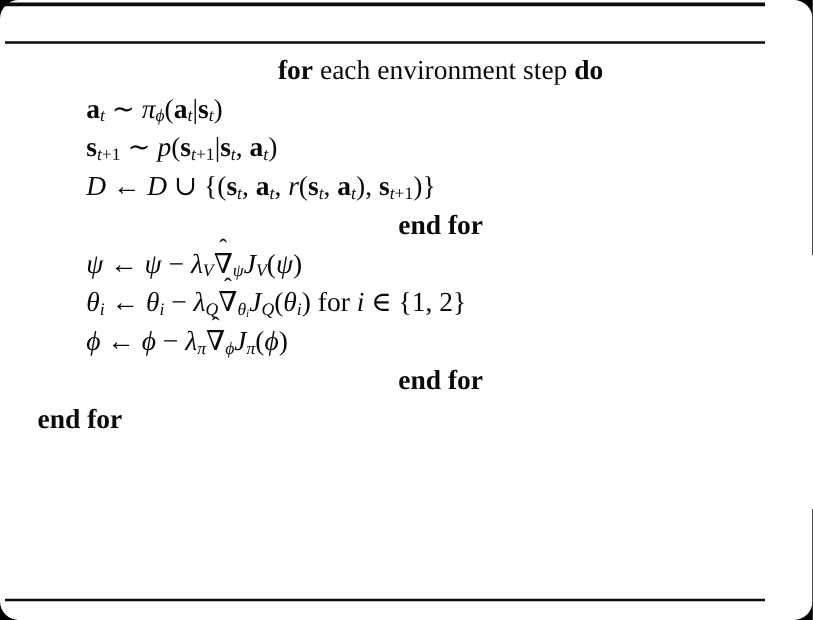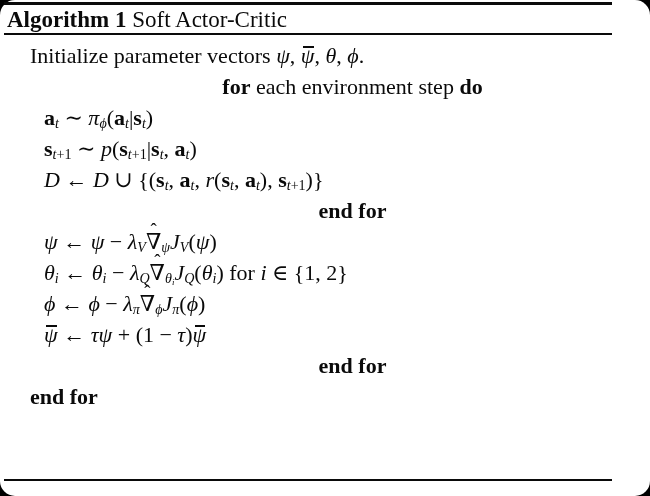--- a/index.html
+++ b/index.html
@@ -49,21 +49,21 @@
     right: 0;
   }
   .algo-line {
     height: 31px;
     line-height: 31px;
     font-size: 22px;
     white-space: pre;
   }
   .indent-0 { padding-left: 30px; }
   .indent-1 { padding-left: 55px; text-align: center; }
-  .indent-2 { padding-left: 44px; }
+  .indent-2 { padding-left: 44px; margin-left: 25px; }
 
   .tk-rm  { font-style: normal; }
   .tk-kw  { font-weight: bold; }
   .tk-it  { font-style: italic; }
   .tk-bf  { font-weight: bold; }
   .tk-cal { font-style: italic; }
 
   .tk-barit {
     font-style: italic;
     position: relative;
@@ -100,31 +100,28 @@
     vertical-align: -0.22em;
     white-space: pre;
   }
 </style>
 </head>
 <body>
 
 <div id="canvas">
   <div class="page">
     <div class="rule rule-top"></div>
-    <div class="algo-title"><span class="bold">Algorithm 1</span><span> Soft Actor-Critic</span></div>
     <div class="rule rule-mid"></div>
     <div class="algo-body">
-        <div class="algo-line indent-0"><span class="tk tk-rm">Initialize parameter vectors </span><span class="tk tk-it">ψ</span><span class="tk tk-rm">, </span><span class="tk tk-barit">ψ</span><span class="tk tk-rm">, </span><span class="tk tk-it">θ</span><span class="tk tk-rm">, </span><span class="tk tk-it">ϕ</span><span class="tk tk-rm">.</span></div>
         <div class="algo-line indent-1"><span class="tk tk-kw">for</span><span class="tk tk-rm"> each environment step </span><span class="tk tk-kw">do</span></div>
         <div class="algo-line indent-2"><span class="tk tk-bf">a</span><sub class="msub"><span class="tk tk-it">t</span></sub><span class="tk tk-rm"> ∼ </span><span class="tk tk-it">π</span><sub class="msub"><span class="tk tk-it">ϕ</span></sub><span class="tk tk-rm">(</span><span class="tk tk-bf">a</span><sub class="msub"><span class="tk tk-it">t</span></sub><span class="tk tk-rm">|</span><span class="tk tk-bf">s</span><sub class="msub"><span class="tk tk-it">t</span></sub><span class="tk tk-rm">)</span></div>
         <div class="algo-line indent-2"><span class="tk tk-bf">s</span><sub class="msub"><span class="tk tk-it">t</span><span class="tk tk-rm">+1</span></sub><span class="tk tk-rm"> ∼ </span><span class="tk tk-it">p</span><span class="tk tk-rm">(</span><span class="tk tk-bf">s</span><sub class="msub"><span class="tk tk-it">t</span><span class="tk tk-rm">+1</span></sub><span class="tk tk-rm">|</span><span class="tk tk-bf">s</span><sub class="msub"><span class="tk tk-it">t</span></sub><span class="tk tk-rm">, </span><span class="tk tk-bf">a</span><sub class="msub"><span class="tk tk-it">t</span></sub><span class="tk tk-rm">)</span></div>
         <div class="algo-line indent-2"><span class="tk tk-cal">D</span><span class="tk tk-rm"> ← </span><span class="tk tk-cal">D</span><span class="tk tk-rm"> ∪ {(</span><span class="tk tk-bf">s</span><sub class="msub"><span class="tk tk-it">t</span></sub><span class="tk tk-rm">, </span><span class="tk tk-bf">a</span><sub class="msub"><span class="tk tk-it">t</span></sub><span class="tk tk-rm">, </span><span class="tk tk-it">r</span><span class="tk tk-rm">(</span><span class="tk tk-bf">s</span><sub class="msub"><span class="tk tk-it">t</span></sub><span class="tk tk-rm">, </span><span class="tk tk-bf">a</span><sub class="msub"><span class="tk tk-it">t</span></sub><span class="tk tk-rm">), </span><span class="tk tk-bf">s</span><sub class="msub"><span class="tk tk-it">t</span><span class="tk tk-rm">+1</span></sub><span class="tk tk-rm">)}</span></div>
         <div class="algo-line indent-1"><span class="tk tk-kw">end for</span></div>
         <div class="algo-line indent-2"><span class="tk tk-it">ψ</span><span class="tk tk-rm"> ← </span><span class="tk tk-it">ψ</span><span class="tk tk-rm"> − </span><span class="tk tk-it">λ</span><sub class="msub"><span class="tk tk-it">V</span></sub><span class="tk tk-hat">∇</span><sub class="msub"><span class="tk tk-it">ψ</span></sub><span class="tk tk-it">J</span><sub class="msub"><span class="tk tk-it">V</span></sub><span class="tk tk-rm">(</span><span class="tk tk-it">ψ</span><span class="tk tk-rm">)</span></div>
         <div class="algo-line indent-2"><span class="tk tk-it">θ</span><sub class="msub"><span class="tk tk-it">i</span></sub><span class="tk tk-rm"> ← </span><span class="tk tk-it">θ</span><sub class="msub"><span class="tk tk-it">i</span></sub><span class="tk tk-rm"> − </span><span class="tk tk-it">λ</span><sub class="msub"><span class="tk tk-it">Q</span></sub><span class="tk tk-hat">∇</span><sub class="msub"><span class="tk tk-it">θ</span><sub class="msub"><span class="tk tk-it">i</span></sub></sub><span class="tk tk-it">J</span><sub class="msub"><span class="tk tk-it">Q</span></sub><span class="tk tk-rm">(</span><span class="tk tk-it">θ</span><sub class="msub"><span class="tk tk-it">i</span></sub><span class="tk tk-rm">) for </span><span class="tk tk-it">i</span><span class="tk tk-rm"> ∈ {1, 2}</span></div>
         <div class="algo-line indent-2"><span class="tk tk-it">ϕ</span><span class="tk tk-rm"> ← </span><span class="tk tk-it">ϕ</span><span class="tk tk-rm"> − </span><span class="tk tk-it">λ</span><sub class="msub"><span class="tk tk-it">π</span></sub><span class="tk tk-hat">∇</span><sub class="msub"><span class="tk tk-it">ϕ</span></sub><span class="tk tk-it">J</span><sub class="msub"><span class="tk tk-it">π</span></sub><span class="tk tk-rm">(</span><span class="tk tk-it">ϕ</span><span class="tk tk-rm">)</span></div>
-        <div class="algo-line indent-2"><span class="tk tk-barit">ψ</span><span class="tk tk-rm"> ← </span><span class="tk tk-it">τ</span><span class="tk tk-it">ψ</span><span class="tk tk-rm"> + (1 − </span><span class="tk tk-it">τ</span><span class="tk tk-rm">)</span><span class="tk tk-barit">ψ</span></div>
         <div class="algo-line indent-1"><span class="tk tk-kw">end for</span></div>
         <div class="algo-line indent-0"><span class="tk tk-kw">end for</span></div>
       </div>
     <div class="rule rule-bottom"></div>
   </div>
 </div>
 
 </body></html>

